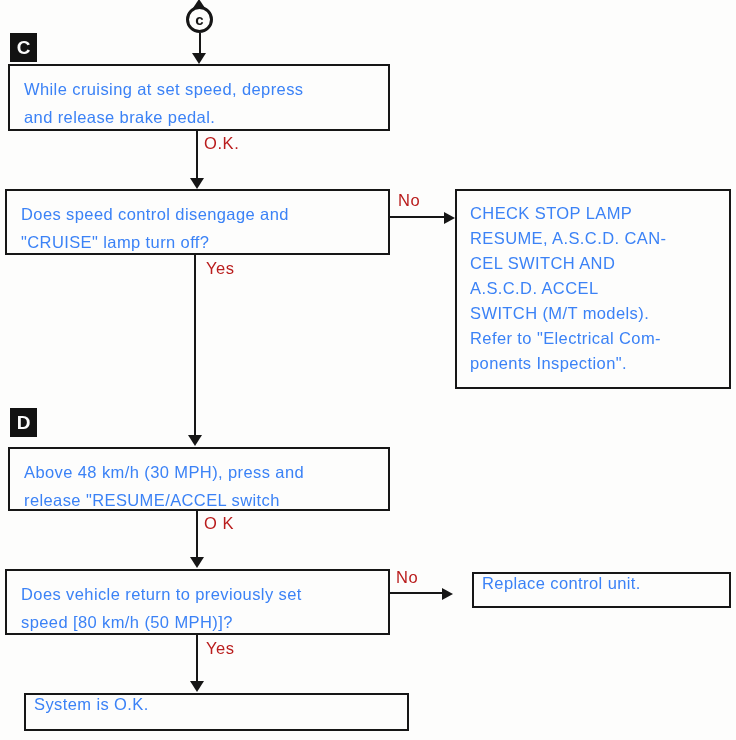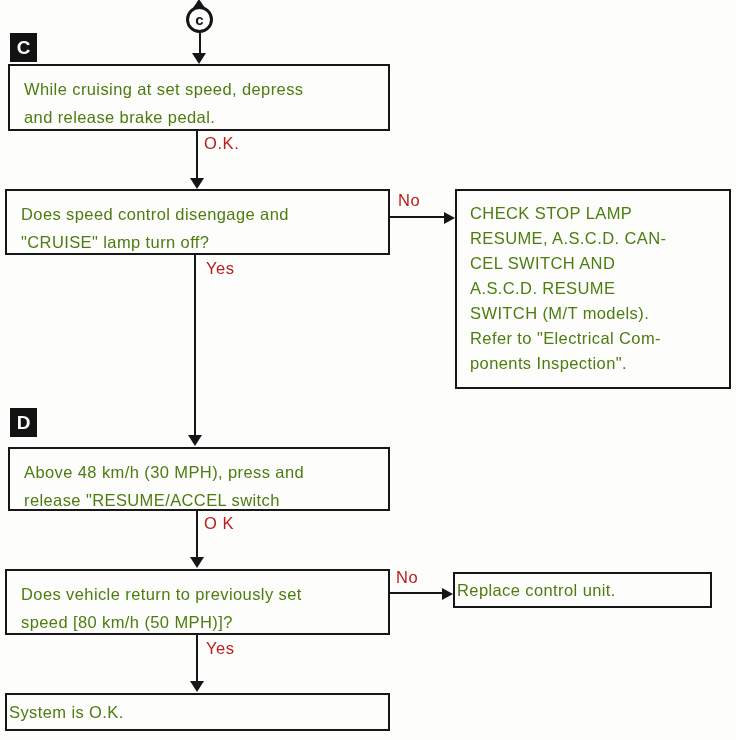--- a/index.html
+++ b/index.html
@@ -12,26 +12,26 @@
     font-family: "Liberation Sans", sans-serif;
     color: #161616;
     overflow: hidden;
   }
   .box {
     position: absolute;
     border: 2px solid #161616;
     background: #fdfdfc;
     font-size: 16.5px;
     letter-spacing: 0.4px;
-    color: #4d7c0f;
+    color: #3b82f6;
   }
   .box .ln { white-space: nowrap; }
   .flow-main { padding: 9px 12px 6px 14px; line-height: 28px; }
   .flow-side { padding: 10px 10px 6px 13px; line-height: 25px; }
-  .flow-single { display: flex; align-items: center; padding-left: 2px; }
+  .flow-single { display: flex; align-items: flex-start; padding-left: 8px; margin-left: 19px; }
   .vline { position: absolute; width: 2px; background: #161616; }
   .hline { position: absolute; height: 2px; background: #161616; }
   .arrow-down {
     position: absolute; width: 0; height: 0;
     border-left: 7px solid transparent;
     border-right: 7px solid transparent;
     border-top: 11px solid #161616;
   }
   .arrow-right {
     position: absolute; width: 0; height: 0;
@@ -105,21 +105,21 @@
   </div>
 
   <div class="edge-label" style="left:398px; top:191px;">No</div>
   <div class="hline" style="left:390px; top:216px; width:55px;"></div>
   <div class="arrow-right" style="left:444px; top:212px;"></div>
 
   <div class="box flow-side" style="left:455px; top:189px; width:276px; height:200px;">
     <div class="ln">CHECK STOP LAMP</div>
     <div class="ln">RESUME, A.S.C.D. CAN-</div>
     <div class="ln">CEL SWITCH AND</div>
-    <div class="ln">A.S.C.D. RESUME</div>
+    <div class="ln">A.S.C.D. ACCEL</div>
     <div class="ln">SWITCH (M/T models).</div>
     <div class="ln">Refer to "Electrical Com-</div>
     <div class="ln">ponents Inspection".</div>
   </div>
 
   <div class="vline" style="left:194px; top:255px; height:181px;"></div>
   <div class="arrow-down" style="left:188px; top:435px;"></div>
   <div class="edge-label" style="left:206px; top:259px;">Yes</div>
 
   <div class="section-badge" style="left:10px; top:408px;">

